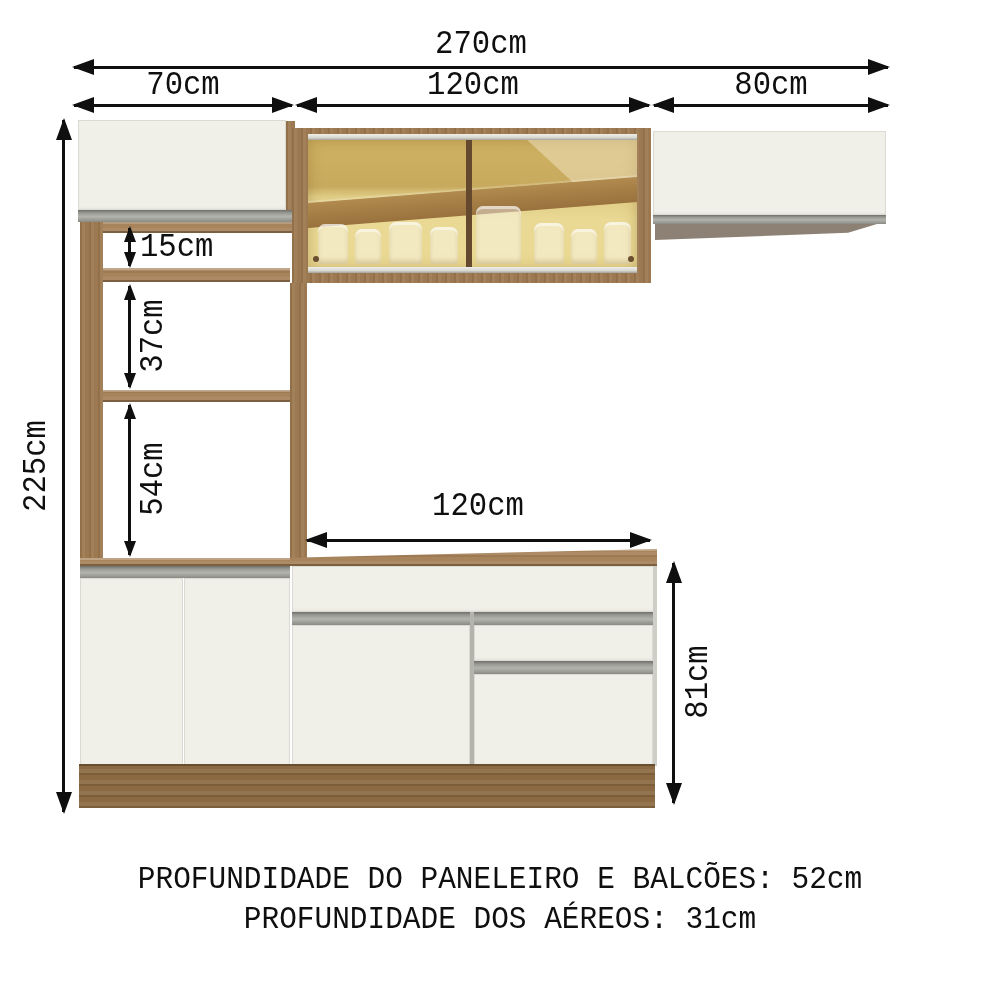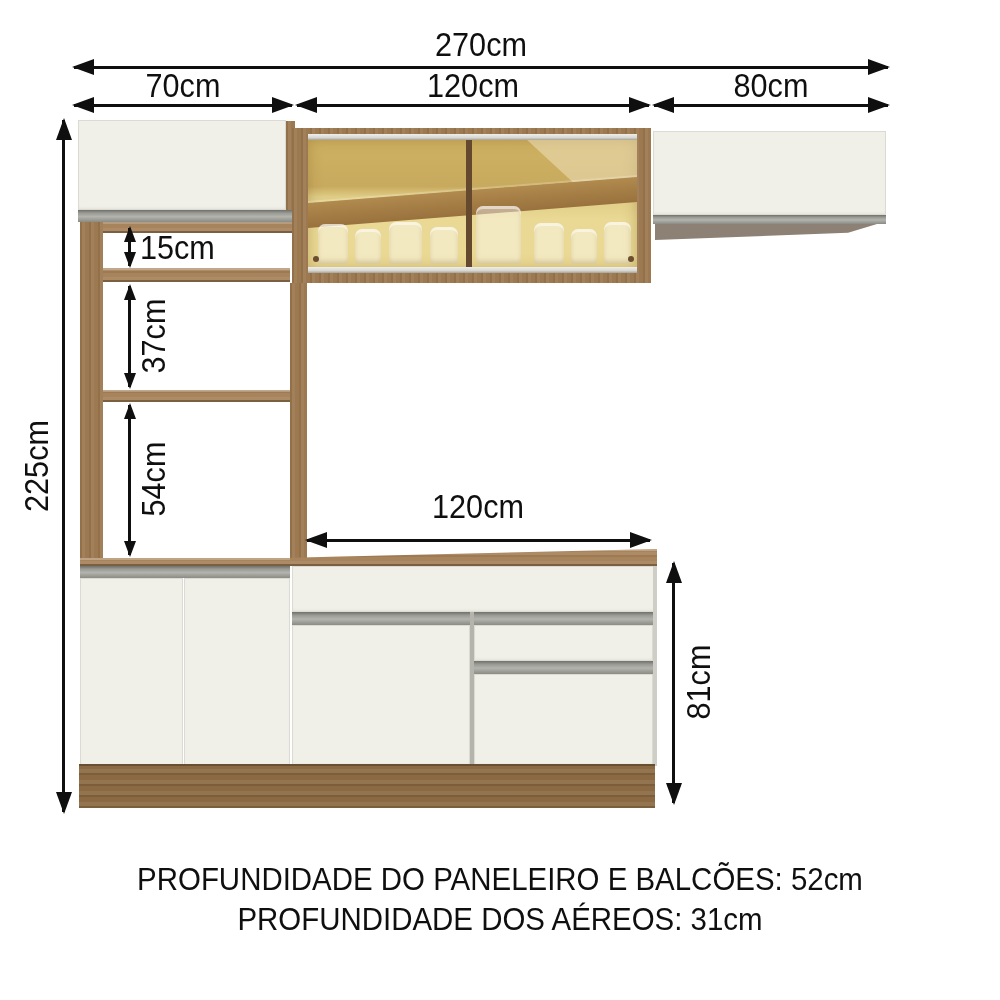--- a/index.html
+++ b/index.html
@@ -1,17 +1,17 @@
 <!DOCTYPE html>
 <html><head>
 <meta charset="utf-8">
 <style>
   html,body{margin:0;padding:0;background:#fff;}
   .scene{position:relative;width:896px;height:1000px;background:#ffffff;overflow:hidden;
-         font-family:Liberation Sans, sans-serif;}
+         font-family:Liberation Mono, monospace;}
   .abs{position:absolute;}
 
   
   .panel{background:#f0efe8;box-shadow:inset 0 0 0 1px #dcdbd3, inset 0 -2px 3px rgba(0,0,0,.05);}
   .strip{background:linear-gradient(180deg,#6f6f6b 0%,#9a9a94 25%,#b4b4ae 55%,#8b8b85 100%);}
   .wood{background-color:#9c7950;
         background-image:repeating-linear-gradient(90deg, rgba(60,35,10,.10) 0 2px, rgba(255,255,255,.06) 2px 5px, transparent 5px 9px);}
   .woodh{background-color:#a8845c;
         background-image:repeating-linear-gradient(0deg, rgba(60,35,10,.10) 0 2px, rgba(255,255,255,.06) 2px 5px, transparent 5px 9px);
         box-shadow:inset 0 2px 0 rgba(255,255,255,.25), inset 0 -2px 0 rgba(0,0,0,.22);}

